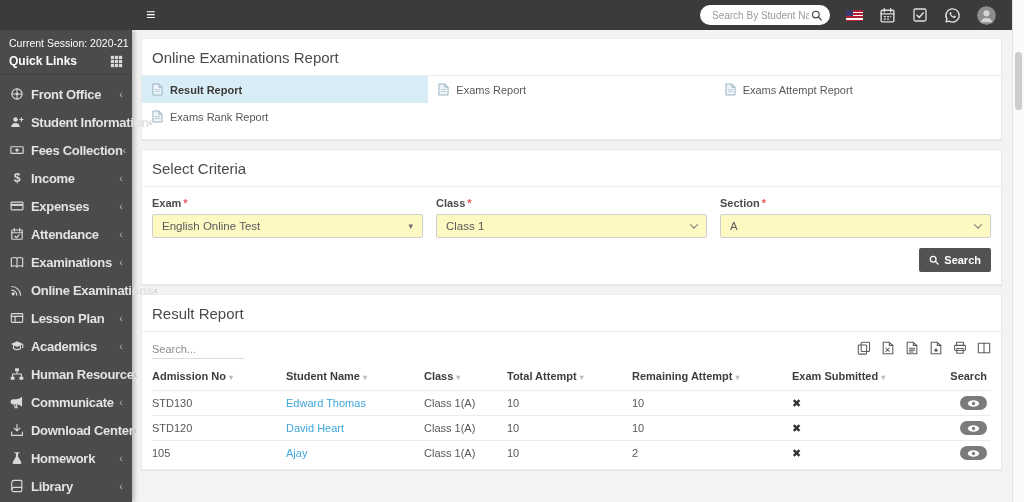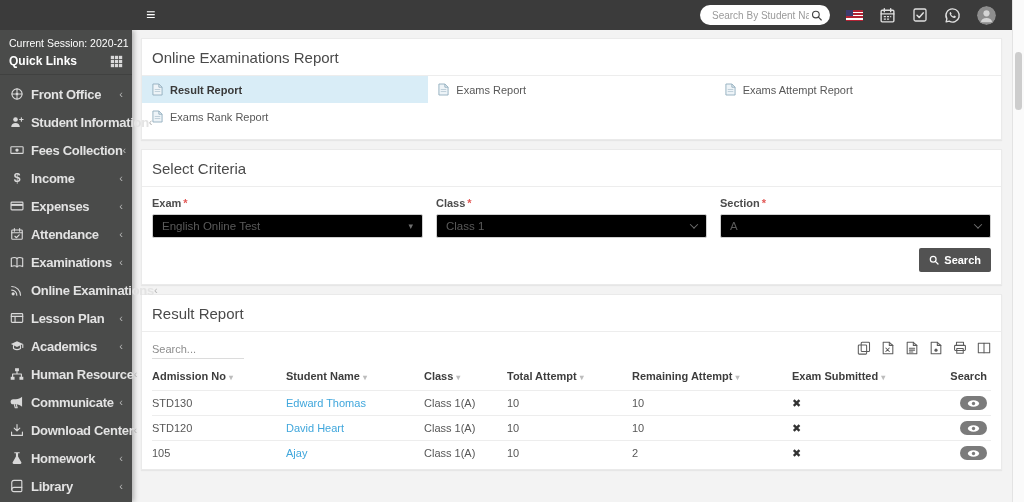--- a/index.html
+++ b/index.html
@@ -56,21 +56,21 @@
   
   .tabs-grid { display:grid; grid-template-columns:1fr 1fr 1fr; padding-bottom:9px; }
   .tab { height:27px; display:flex; align-items:center; gap:7px; padding-left:10px; font-size:11px; color:#585858; cursor:pointer; }
   .tab.active { background:#d9edf7; font-weight:bold; color:#3a3a3a; }
   
   .criteria-body { padding:10px 10px 12px; }
   .fields { display:grid; grid-template-columns:1fr 1fr 1fr; gap:13px; }
   .field-label { font-size:11px; font-weight:bold; color:#4c4c4c; margin-bottom:5px; }
   .req { color:#e25856; margin-left:2px; }
   .select {
-    height:24px; border:1px solid #cfcfcf; border-radius:2px; background:#000000;
+    height:24px; border:1px solid #cfcfcf; border-radius:2px; background:#fef9c3;
     display:flex; align-items:center; justify-content:space-between;
     padding:0 9px; font-size:11.5px; color:#5a5a5a; cursor:pointer;
   }
   .caret { color:#6f6f6f; font-size:9px; }
   .chev { width:6px; height:6px; border-right:1.4px solid #6f6f6f; border-bottom:1.4px solid #6f6f6f; transform:rotate(45deg) translate(-1px,-1px); }
   .btn-row { margin-top:10px; text-align:right; }
   .search-btn {
     background:#525252; color:#ffffff; border:none; border-radius:2px;
     font-family:"Liberation Sans", sans-serif; font-size:11px; font-weight:bold;
     padding:6px 10px; display:inline-flex; align-items:center; gap:5px; cursor:pointer;

